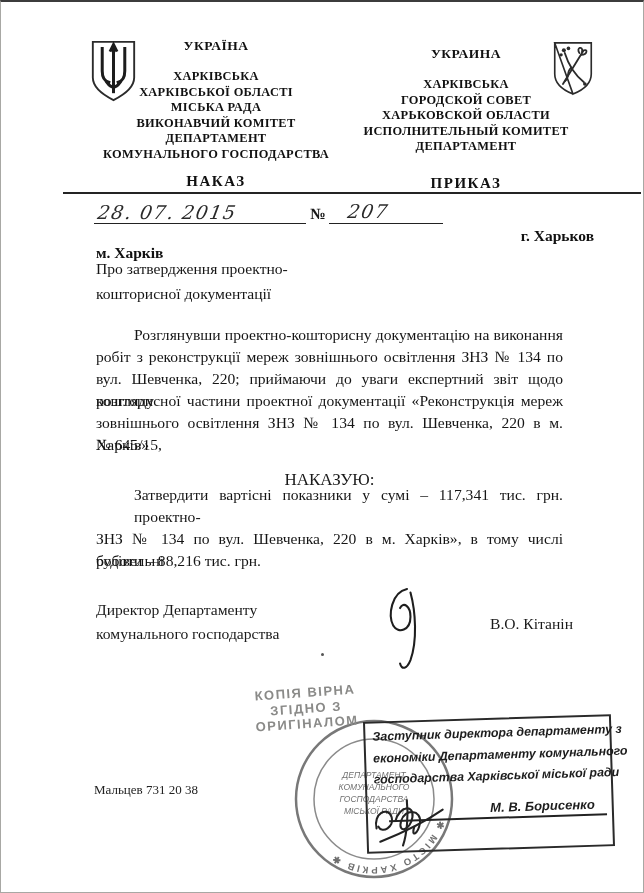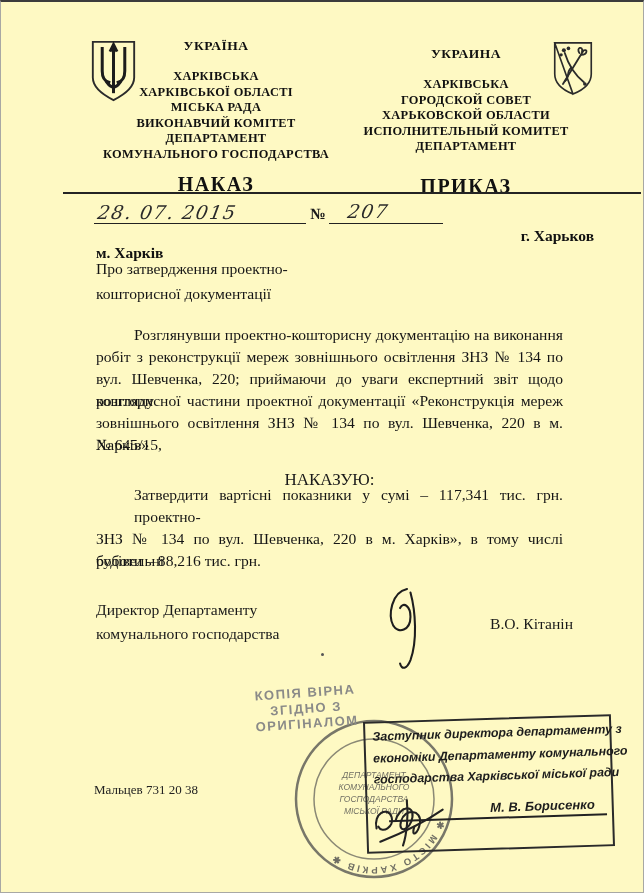--- a/index.html
+++ b/index.html
@@ -1,28 +1,28 @@
 <!DOCTYPE html>
 <html><head>
 <meta charset="utf-8">
 <style>
   html,body{margin:0;padding:0;background:#e9e9e7;}
   .page{
     position:relative; width:644px; height:893px; margin:0 auto;
-    background:#fef9c3; overflow:hidden;
+    background:#ffffff; overflow:hidden;
     font-family:"Liberation Serif", serif; color:#1a1a1a;
     border:1px solid #a8a8a4; border-top:2px solid #3c3c3c; box-sizing:border-box;
   }
   .abs{position:absolute;}
   .center{text-align:center;}
   
   .col{width:300px; text-align:center; color:#111;}
   .country{font-weight:bold; font-size:13.5px; letter-spacing:.5px; margin-bottom:15px;}
   .orgline{font-weight:bold; font-size:12.4px; line-height:15.5px; letter-spacing:.3px;}
-  .doctype{width:300px; text-align:center; font-weight:bold; font-size:20px; letter-spacing:1.5px; color:#111;}
+  .doctype{width:300px; text-align:center; font-weight:bold; font-size:15px; letter-spacing:1.5px; color:#111;}
   .hrule{left:62px; top:190px; width:578px; border-top:2px solid #242424;}
   
   .handwrite{font-family:"DejaVu Serif",serif; font-style:italic; color:#2a2a2a;
              transform:skewX(-10deg); letter-spacing:1.5px;}
   .u-line{border-top:1.6px solid #222;}
   .place{font-weight:bold; font-size:15.5px; color:#111;}
   
   .bodyline{left:95px; width:467px; font-size:15.6px; line-height:21.8px;
             text-align:justify; text-align-last:justify; color:#161616;}
   .lastline{text-align-last:left;}

